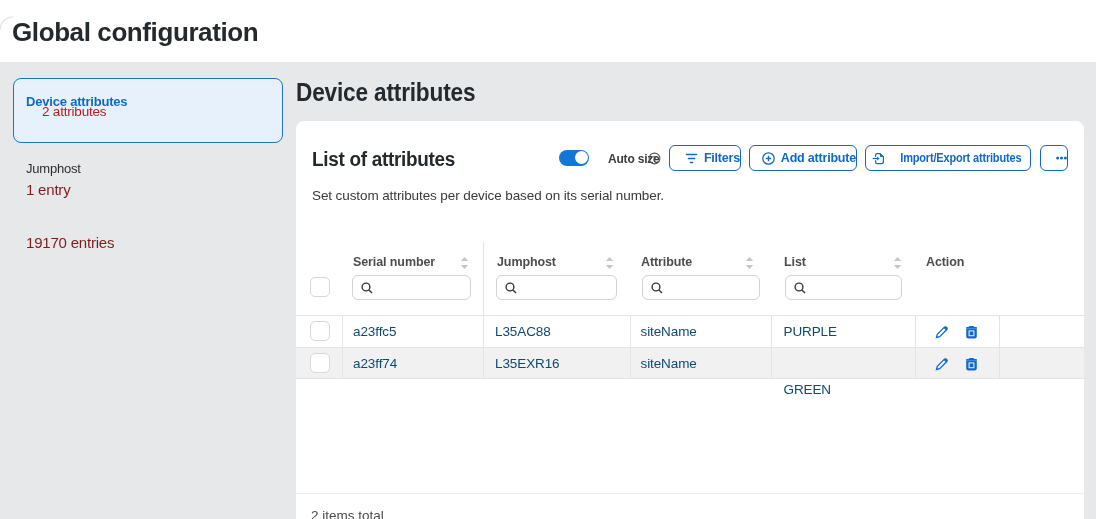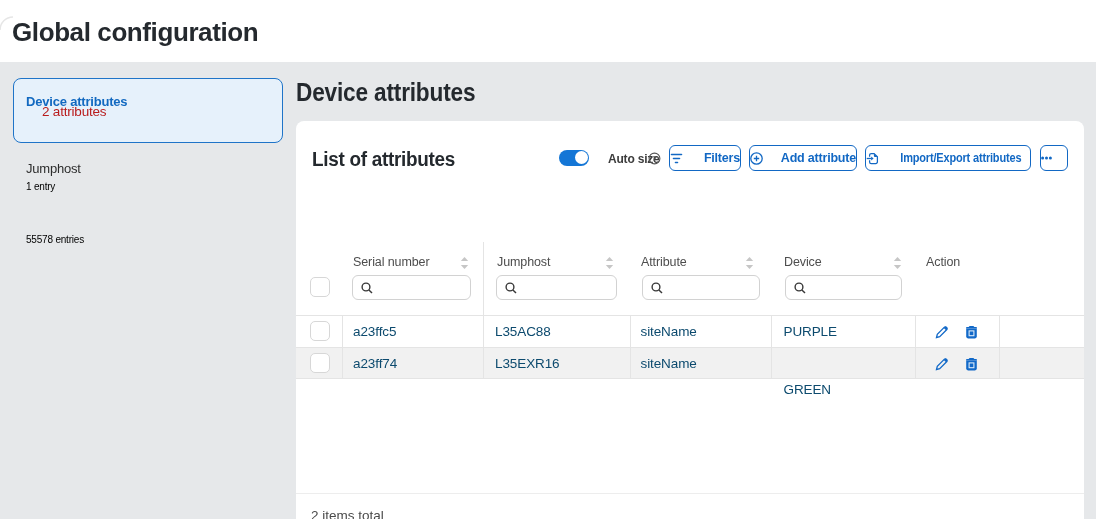--- a/index.html
+++ b/index.html
@@ -8,44 +8,44 @@
   .abs { position:absolute; }
   #stage { position:relative; width:1096px; height:519px; }
   .header { left:0; top:0; width:1096px; height:62px; background:#fff; }
   .h1 { left:12px; top:16.5px; font-size:26px; font-weight:bold; color:#24292e; letter-spacing:-0.4px; }
   .main { left:0; top:62px; width:1096px; height:457px; background:#e6e8ea; }
   .selcard { left:13px; top:16px; width:270px; height:65px; background:#e6f1fb;
     border:1px solid #1f74c8; border-radius:8px; }
   .selcard .t1 { left:12px; top:15px; font-size:13px; font-weight:bold; color:#1269c0; letter-spacing:-0.2px;}
   .selcard .t2 { left:12px; top:25px; font-size:13.5px; color:#b91c1c; letter-spacing:-0.2px;margin-left:16px;}
   .navitem .t1 { font-size:13px; font-weight:normal; color:#2d2d2d; letter-spacing:-0.2px;}
-  .navitem .t2 { font-size:10px; color:#000000; letter-spacing:-0.2px;}
+  .navitem .t2 { font-size:15px; color:#7f1d1d; letter-spacing:-0.2px;}
   .h2 { left:295.5px; top:15px; font-size:26px; font-weight:bold; color:#24292e; letter-spacing:-0.2px; transform:scaleX(0.87); transform-origin:left top; }
   .panel { left:296px; top:59px; width:788px; height:398px; background:#fff; border-radius:8px 8px 0 0; }
   .h3 { left:16px; top:27px; font-size:19.5px; font-weight:bold; color:#24292e; letter-spacing:-0.3px; transform:scaleX(0.97); transform-origin:left top; }
 
   .toggle { left:263px; top:28.5px; width:30px; height:16px; background:#1476d6; border-radius:8px; }
   .toggle .knob { position:absolute; right:1.5px; top:1.5px; width:13px; height:13px; background:#fff; border-radius:50%; }
   .autosize { left:312px; top:30.5px; font-size:12px; font-weight:bold; color:#3c3c3c; letter-spacing:-0.2px;}
   .qicon { left:351.5px; top:30.5px; }
 
   .btn { position:absolute; top:24px; height:26px; border:1.5px solid #1268c4; border-radius:6px;
     background:#fff; color:#1268c4; font-size:12.5px; font-weight:bold; display:flex;
-    align-items:center; justify-content:space-between; letter-spacing:-0.2px; }
+    align-items:center; justify-content:flex-end; letter-spacing:-0.2px; }
   .btn svg { flex:0 0 auto; }
   .btn-filters { left:373px; width:72px; }
   .btn-add { left:453px; width:108px; }
   .btn-ie { left:569px; width:166px; }
   .btn-dots { left:744px; width:28px; }
 
   .desc1 { left:16px; top:67px; font-size:13.5px; color:#3a3a3a; letter-spacing:-0.1px; }
   .desc2 { left:16px; top:86px; font-size:13.5px; font-weight:bold; color:#2f2f2f; letter-spacing:-0.3px; }
 
   
-  .col-label { position:absolute; top:134px; font-size:12.5px; font-weight:normal; color:#4d4d4d; letter-spacing:-0.1px;}
+  .col-label { position:absolute; top:134px; font-size:12.5px; font-weight:bold; color:#4d4d4d; letter-spacing:-0.1px;}
   .sort { position:absolute; top:136px; width:9px; height:12px; }
   .finput { position:absolute; top:154px; height:25px; background:#fff; border:1px solid #d2d2d2; border-radius:6px; }
   .finput svg { position:absolute; left:8px; top:6px; }
   .cb { position:absolute; width:20px; height:20px; background:#fff; border:1.5px solid #d7d7d7; border-radius:5px; z-index:2; }
   .vline { position:absolute; width:1px; background:#e4e4e4; }
   .hline { position:absolute; height:1px; background:#e4e4e4; }
   .row2bg { position:absolute; left:0; top:225.5px; width:788px; height:31.5px; background:#f1f1f1; }
   .cell { position:absolute; font-size:13.5px; color:#0c4a6e; letter-spacing:-0.1px; }
   .footer-line { position:absolute; left:0; top:371.5px; width:788px; height:1px; background:#ededed; }
   .total { position:absolute; left:15px; top:387px; font-size:13.5px; color:#4a4a4a; }
@@ -62,21 +62,21 @@
   <div class="abs main">
     <div class="abs selcard">
       <div class="abs t1">Device attributes</div>
       <div class="abs t2">2 attributes</div>
     </div>
     <div class="abs navitem" style="left:26px; top:99px; width:250px;">
       <div class="t1">Jumphost</div>
       <div class="t2" style="margin-top:5px;">1 entry</div>
     </div>
     <div class="abs navitem" style="left:26px; top:167px; width:250px;">
-      <div class="t2" style="margin-top:5px;">55578 entries</div>
+      <div class="t2" style="margin-top:5px;">19170 entries</div>
     </div>
     <div class="abs h2">Device attributes</div>
     <div class="abs panel">
       <div class="abs h3">List of attributes</div>
       <div class="abs toggle">
           <div class="knob"></div>
         </div>
       <div class="abs autosize">Auto size</div>
       <svg class="abs qicon" width="13" height="13" viewBox="0 0 13 13">
         <circle cx="6.5" cy="6.5" r="5.4" fill="none" stroke="#545454" stroke-width="1.1"></circle>
@@ -104,25 +104,26 @@
         </svg>
           <span style="display:inline-block; transform:scaleX(0.88); transform-origin:center;">Import/Export attributes</span>
       </div>
       <div class="btn btn-dots">
           <svg width="11" height="4" viewBox="0 0 11 4">
             <circle cx="1.6" cy="2" r="1.5" fill="#1268c4"></circle>
             <circle cx="5.5" cy="2" r="1.5" fill="#1268c4"></circle>
             <circle cx="9.4" cy="2" r="1.5" fill="#1268c4"></circle>
           </svg>
         </div>
+      <div class="abs desc1">Set custom attributes per device based on its serial number.</div>
 
       <div class="col-label" style="left:57px;">Serial number</div>
       <div class="col-label" style="left:201px;">Jumphost</div>
       <div class="col-label" style="left:345px;">Attribute</div>
-      <div class="col-label" style="left:488px;">Device</div>
+      <div class="col-label" style="left:488px;">List</div>
       <div class="col-label" style="left:630px;">Action</div>
       <svg class="sort" style="left:164px;" viewBox="0 0 9 12">
           <path d="M4.5 0 L8.2 4 H0.8 Z" fill="#c6c6c6"></path>
           <path d="M4.5 12 L8.2 8 H0.8 Z" fill="#c6c6c6"></path>
         </svg>
       <svg class="sort" style="left:309px;" viewBox="0 0 9 12">
           <path d="M4.5 0 L8.2 4 H0.8 Z" fill="#c6c6c6"></path>
           <path d="M4.5 12 L8.2 8 H0.8 Z" fill="#c6c6c6"></path>
         </svg>
       <svg class="sort" style="left:449px;" viewBox="0 0 9 12">

